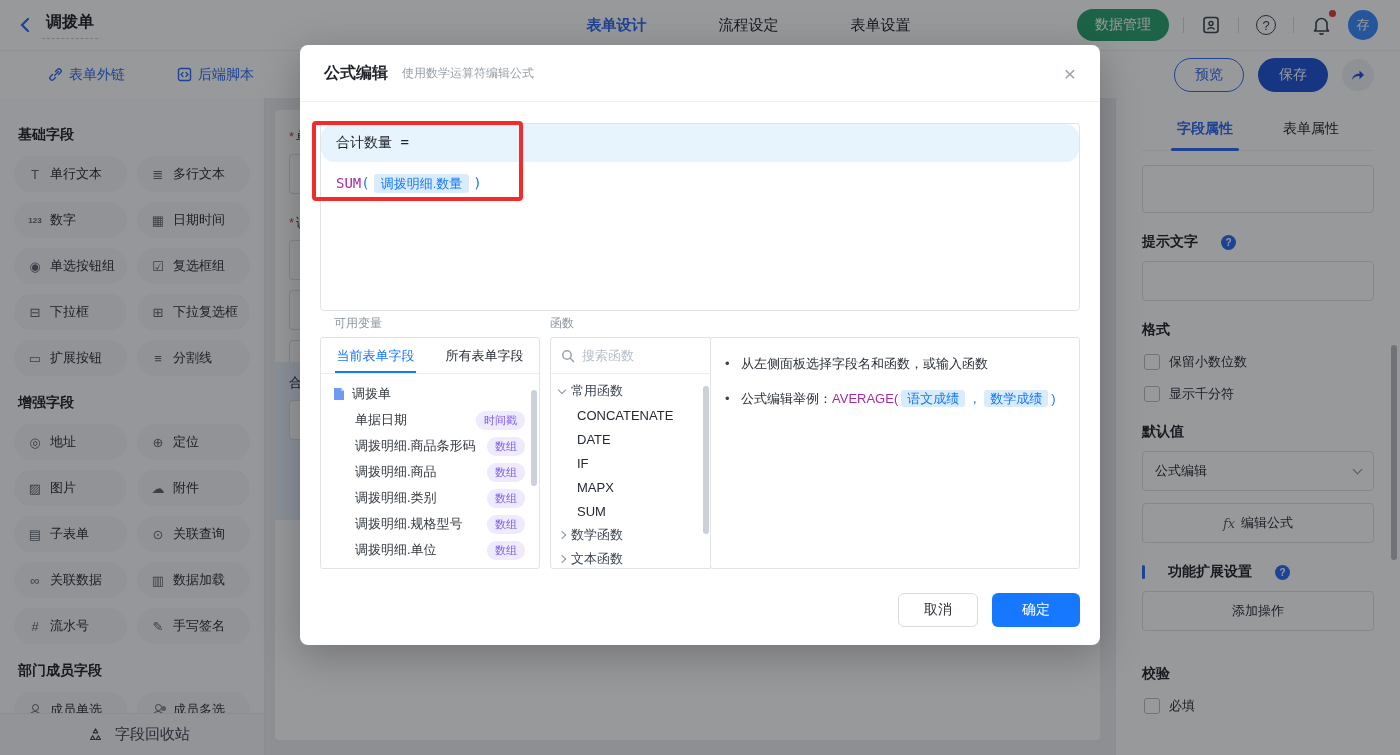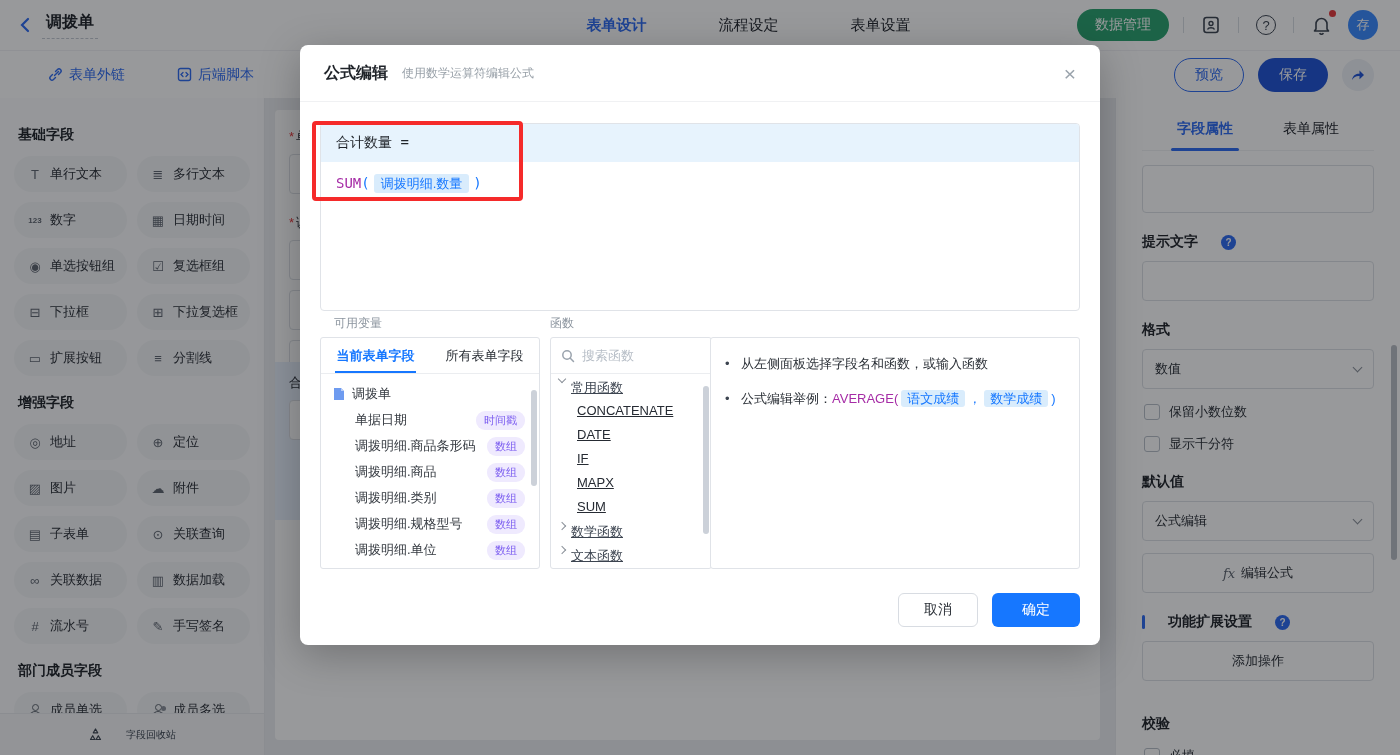--- a/index.html
+++ b/index.html
@@ -45,22 +45,22 @@
   .sb-pill{height:36px;background:#f3f4f6;border-radius:18px;display:flex;align-items:center;
     gap:7px;padding-left:13px;font-size:13px;color:#2a2f36;cursor:grab;white-space:nowrap;overflow:hidden;}
   .sb-ico{width:16px;display:inline-flex;justify-content:center;color:#5f6670;font-size:13px;flex:none;}
   .sb-ico.num{font-size:8px;font-weight:bold;letter-spacing:0;}
   .ico-person{position:relative;width:14px;height:13px;}
   .ico-person::before{content:"";position:absolute;top:0;left:4px;width:5px;height:5px;border:1.5px solid #5f6670;border-radius:50%;}
   .ico-person::after{content:"";position:absolute;bottom:0;left:1px;width:10px;height:5px;
     border:1.5px solid #5f6670;border-bottom:none;border-radius:6px 6px 0 0;}
   .ico-persons::before{box-shadow:5px 1px 0 -1px #8a9099;}
   .recycle-bar{position:absolute;left:0;bottom:0;width:265px;height:42px;background:#f6f7f9;
-    border-top:1px solid #e8eaee;display:flex;align-items:center;gap:23px;padding-left:88px;
-    font-size:10px;color:#3c4450;cursor:pointer;}
+    border-top:1px solid #e8eaee;display:flex;align-items:center;gap:12px;padding-left:88px;
+    font-size:15px;color:#3c4450;cursor:pointer;}
 
   .canvas{position:absolute;left:265px;top:98px;width:850px;height:657px;background:#eceef1;z-index:1;}
   .form-card{position:absolute;left:10px;top:12px;width:825px;height:630px;background:#fff;border-radius:4px;}
   .fc-label{font-size:13px;color:#2a2f36;margin:0 0 8px 0;}
   .req{color:#e5383b;margin-right:2px;}
   .fc-input{width:300px;height:40px;border:1px solid #dde0e5;border-radius:4px;background:#fff;margin-bottom:10px;}
   .fc-block{position:absolute;left:14px;top:18px;}
   .fc-block2{position:absolute;left:14px;top:104px;}
   .fc-selected{position:absolute;left:0;top:252px;width:360px;height:158px;background:#e9f1fd;padding:12px 0 0 14px;}
 
@@ -91,46 +91,46 @@
   
   .overlay{position:absolute;inset:0;background:rgba(10,12,16,0.42);z-index:5;}
   .modal{position:absolute;left:300px;top:45px;width:800px;height:600px;background:#fff;
     border-radius:8px;box-shadow:0 10px 40px rgba(0,0,0,.25);z-index:10;}
   .modal-header{height:57px;border-bottom:1px solid #f0f1f3;display:flex;align-items:center;padding:0 24px;}
   .modal-title{font-size:16px;font-weight:bold;color:#1f2329;}
   .modal-subtitle{font-size:12px;color:#98a0a8;margin-left:14px;}
   .modal-close{margin-left:auto;font-size:21px;color:#9aa3ac;cursor:pointer;line-height:1;}
   .editor{position:absolute;left:20px;top:78px;width:760px;height:188px;border:1px solid #e0e3e8;border-radius:4px;overflow:hidden;cursor:text;}
   .editor-head{height:38px;background:#e7f3fd;display:flex;align-items:center;padding-left:15px;
-    font-size:14px;color:#1f2329;font-family:"DejaVu Sans Mono",monospace;}
+    font-size:14px;color:#1f2329;font-family:"DejaVu Sans Mono",monospace;border-radius:14px;}
   .editor-body{padding:13px 15px;font-family:"DejaVu Sans Mono",monospace;font-size:14px;}
   .kw{color:#a62ca6;}
   .paren{color:#1677ff;}
   .chip{background:#d9ecfc;color:#1677ff;border-radius:3px;padding:2px 7px;margin:0 4px;
     font-family:"Liberation Sans","DejaVu Sans",sans-serif;font-size:13px;}
   .panel-label{position:absolute;top:270px;font-size:12px;color:#8b949e;}
   .panel{position:absolute;top:292px;height:232px;border:1px solid #e0e3e8;border-radius:3px;background:#fff;overflow:hidden;}
   .vars-panel{left:20px;width:220px;}
   .vars-tabs{height:36px;display:flex;border-bottom:1px solid #ebedf0;}
   .vtab{flex:1;display:flex;align-items:center;justify-content:center;font-size:13px;color:#2a2f36;cursor:pointer;position:relative;}
-  .vtab.active{color:#1677ff;font-weight:bold;}
+  .vtab.active{color:#1677ff;}
   .vtab.active::after{content:"";position:absolute;left:14px;right:14px;bottom:0;height:2px;background:#1677ff;}
   .vars-list{padding-top:7px;position:relative;}
   .vrow{height:26px;display:flex;align-items:center;font-size:13px;color:#33383f;cursor:pointer;}
   .vrow.root{padding-left:12px;gap:7px;}
   .vrow.child{padding-left:34px;}
   .vbadge{margin-left:auto;margin-right:14px;font-size:11px;color:#7b5cf0;background:#efeafe;border-radius:9px;padding:2px 8px;}
   .panel-thumb{position:absolute;right:2px;width:6px;background:#ccd1d9;border-radius:3px;cursor:grab;}
   .fn-panel{left:250px;width:162px;}
   .fn-search{height:36px;border-bottom:1px solid #ebedf0;display:flex;align-items:center;gap:7px;padding:0 10px;}
   .fn-search input{border:none;outline:none;width:100px;font-size:13px;color:#2a2f36;
     font-family:"Liberation Sans","DejaVu Sans",sans-serif;background:transparent;}
   .fn-search input::placeholder{color:#b6bdc6;}
   .fn-list{padding-top:5px;}
-  .frow{height:24px;display:flex;font-size:13px;color:#262b33;cursor:pointer;text-decoration:underline;}
+  .frow{height:24px;display:flex;align-items:center;font-size:13px;color:#262b33;cursor:pointer;}
   .frow.group{padding-left:8px;gap:6px;color:#3c4450;}
   .frow.item{padding-left:26px;font-family:"Liberation Sans","DejaVu Sans",sans-serif;}
   .tree-caret{width:6px;height:6px;border-right:1.3px solid #8a9099;border-bottom:1.3px solid #8a9099;flex:none;}
   .tree-caret.open{transform:rotate(45deg);margin-top:-3px;}
   .tree-caret.closed{transform:rotate(-45deg);}
   .hint-panel{left:410px;width:370px;padding:16px 14px;}
   .hint-row{display:flex;font-size:13px;color:#2a2f36;line-height:1.6;margin-bottom:14px;}
   .bullet{width:16px;flex:none;color:#3c4450;}
   .hint-kw{color:#a62ca6;}
   .hint-chip{background:#d9ecfc;color:#1677ff;border-radius:3px;padding:1px 6px;margin:0 3px;}
@@ -360,24 +360,20 @@
     </div>
     <div class="rp-box"></div>
     <div class="rp-label">
       <span>提示文字</span>
       <span class="q-badge">?</span>
     </div>
     <div class="rp-input"></div>
     <div class="rp-label">
         <span>格式</span>
       </div>
-    <div class="rp-select">
-      <span>数值</span>
-      <span class="caret-down"></span>
-    </div>
     <div class="chk-row">
       <span class="chk" id="chk-keep"></span>
       <span>保留小数位数</span>
     </div>
     <div class="chk-row">
       <span class="chk" id="chk-thousand"></span>
       <span>显示千分符</span>
     </div>
     <div class="rp-label">
         <span>默认值</span>

